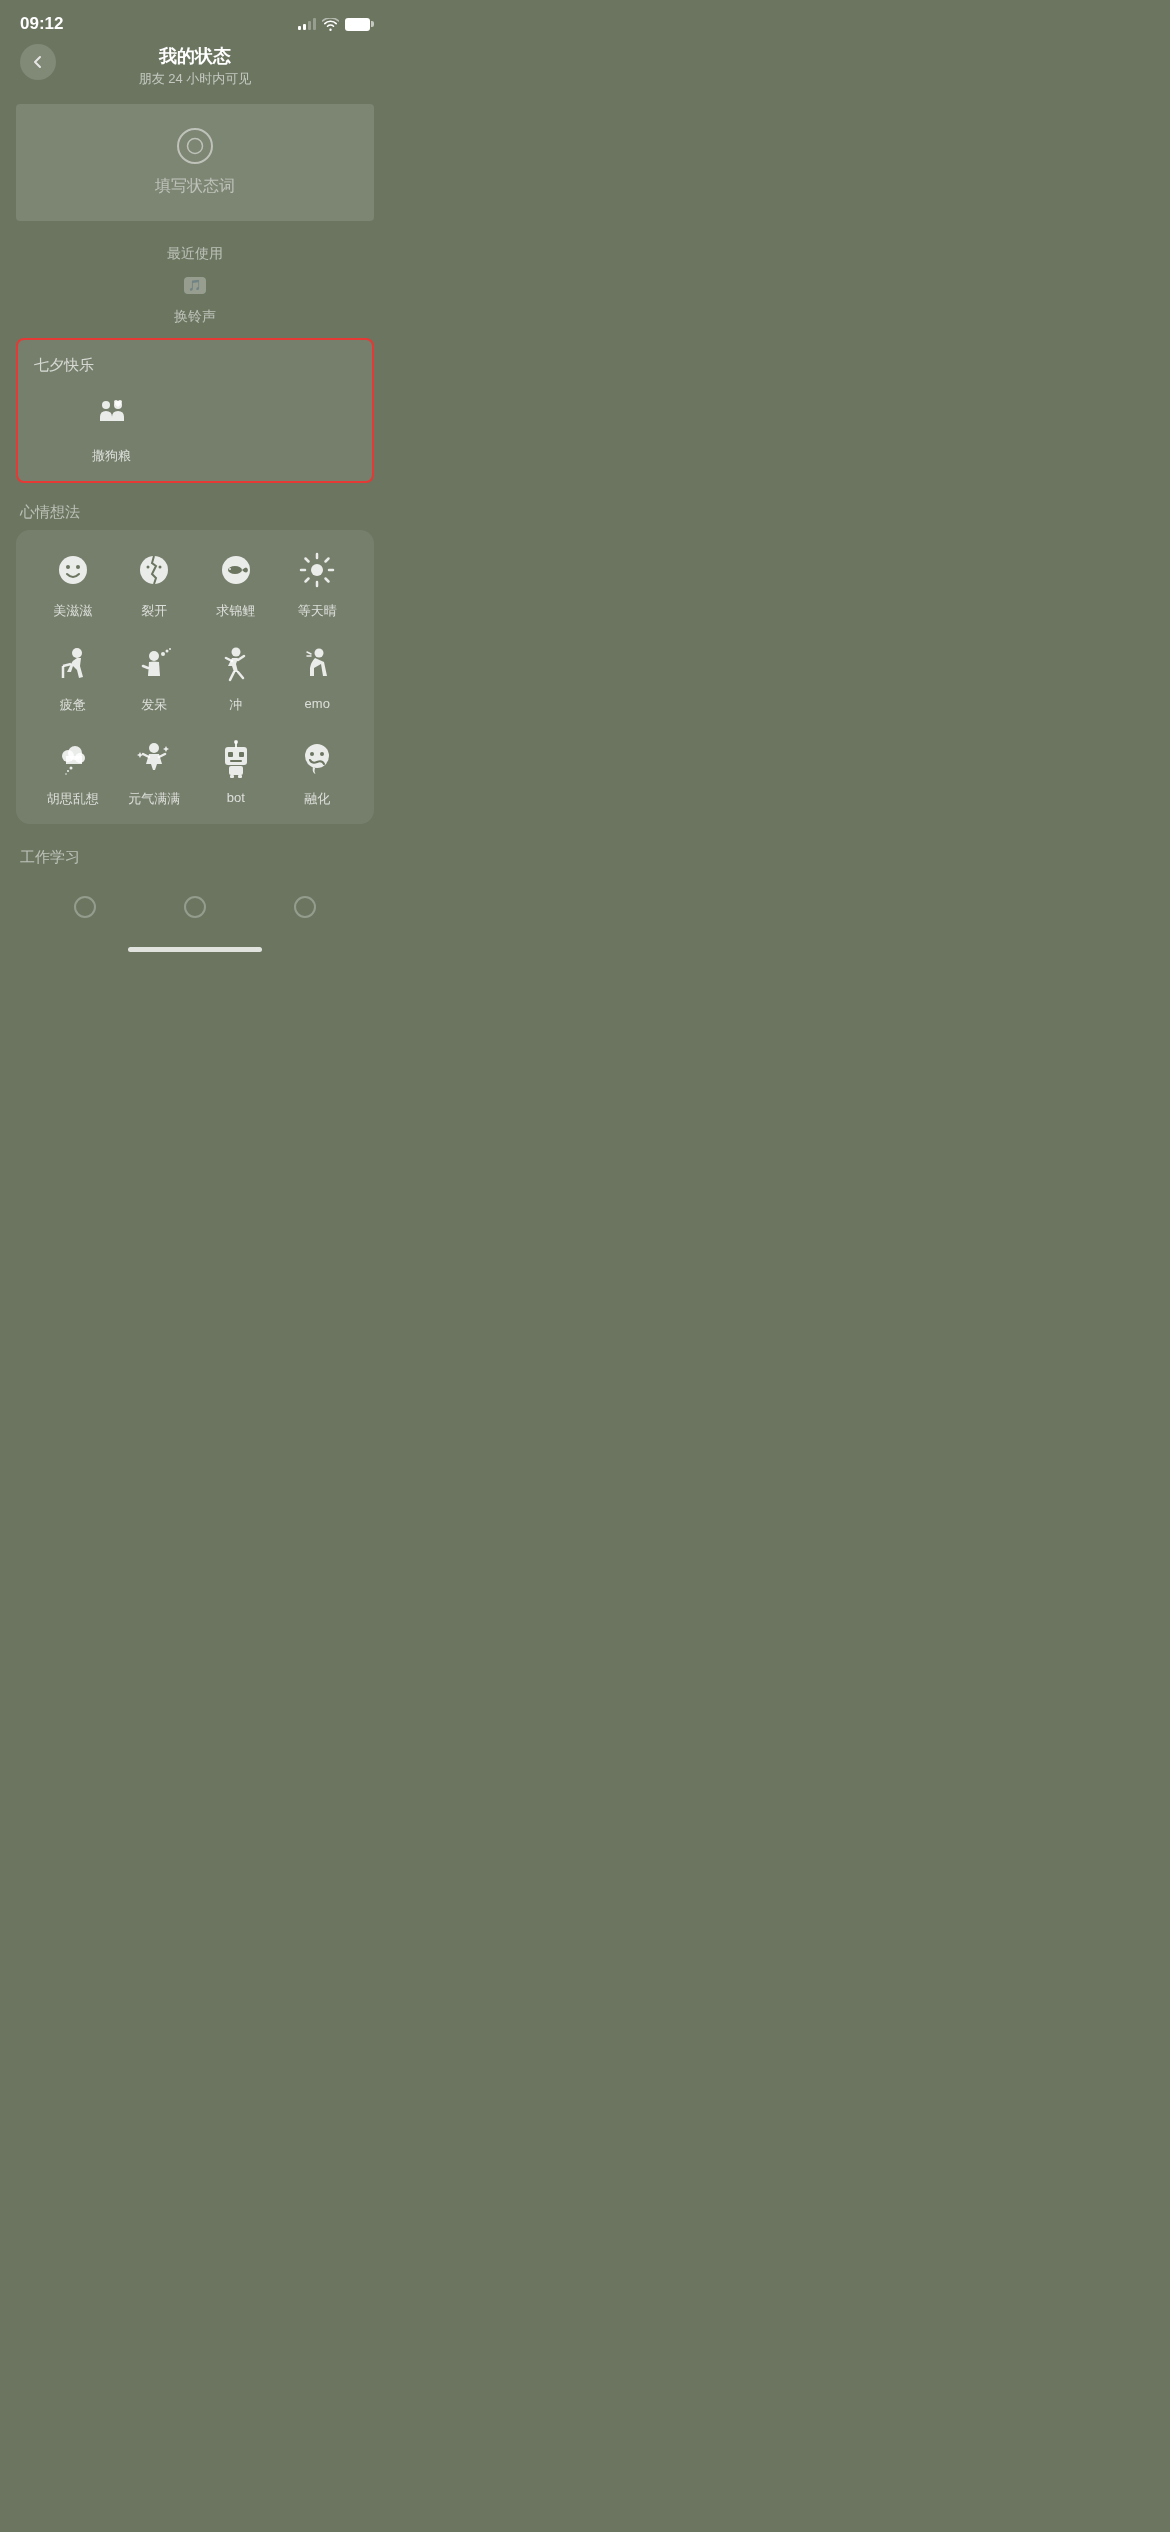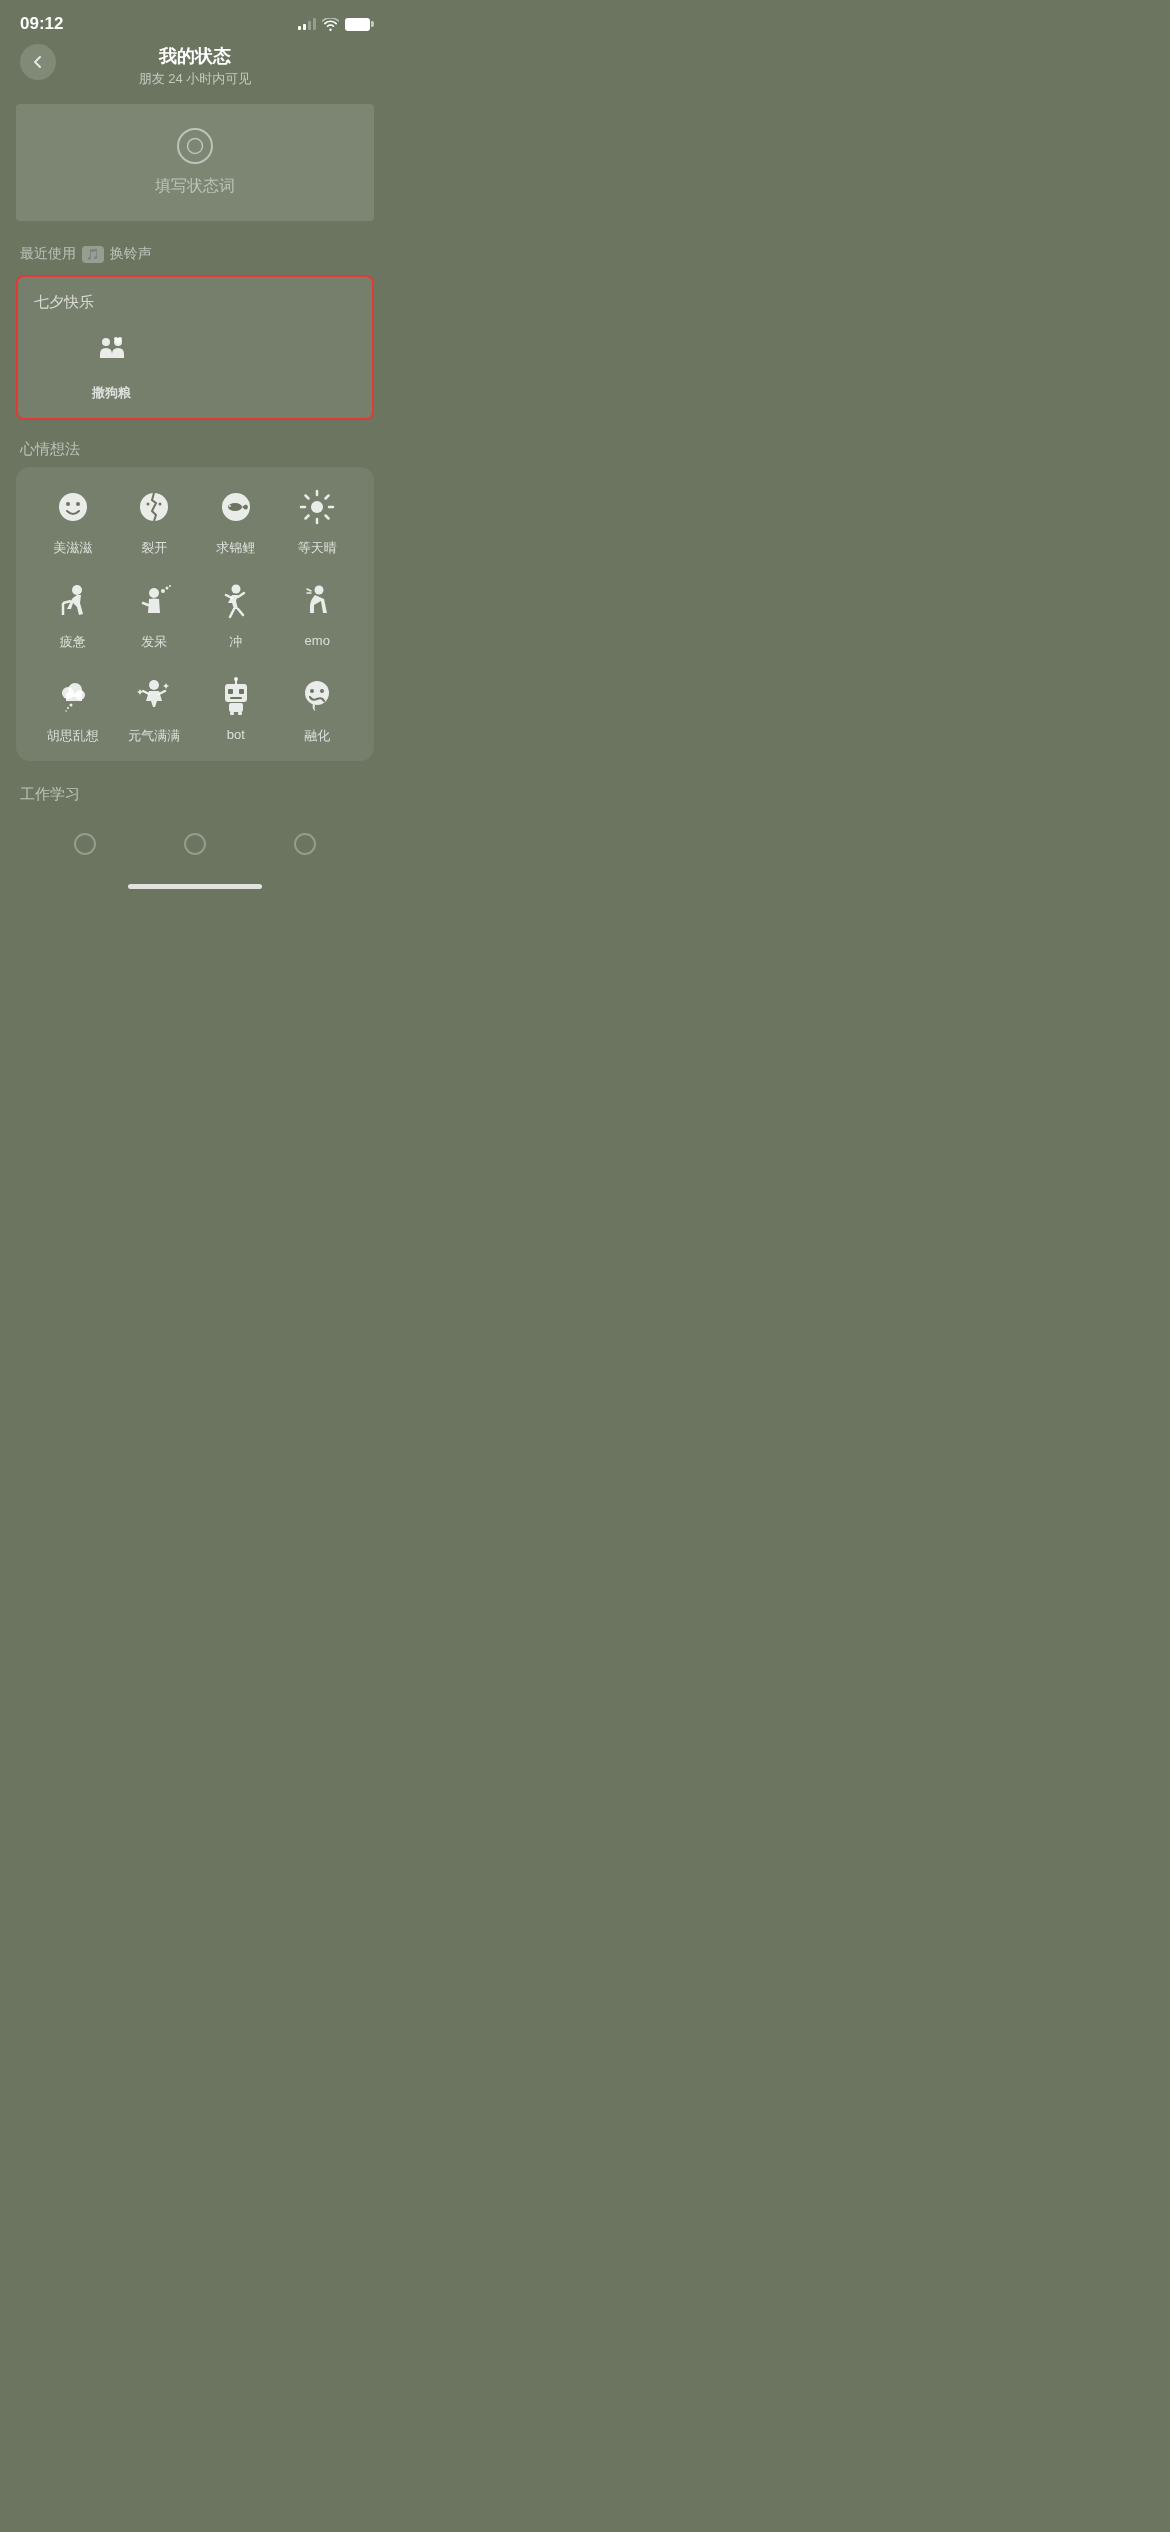--- a/index.html
+++ b/index.html
@@ -141,24 +141,25 @@
 
     .status-input-placeholder {
       font-size: 16px;
       color: rgba(255,255,255,0.5);
     }
 
     
     .section-header {
       display: flex;
       align-items: center;
-      gap: 6px;
+      gap: 14px;
       padding: 8px 20px;
       font-size: 14px;
       color: rgba(255,255,255,0.55);
+      flex-direction: column;
     }
 
     .music-icon-small {
       background: rgba(255,255,255,0.3);
       border-radius: 4px;
       padding: 2px 4px;
       font-size: 11px;
     }
 
     
@@ -179,21 +180,20 @@
     .emoji-grid {
       display: grid;
       grid-template-columns: repeat(4, 1fr);
       gap: 20px 0;
     }
 
     .emoji-grid-2col {
       display: grid;
       grid-template-columns: repeat(2, 1fr);
       gap: 20px 12px;
-      font-weight: bold;
     }
 
     .emoji-item {
       display: flex;
       flex-direction: column;
       align-items: center;
       gap: 8px;
       cursor: pointer;
     }
 

